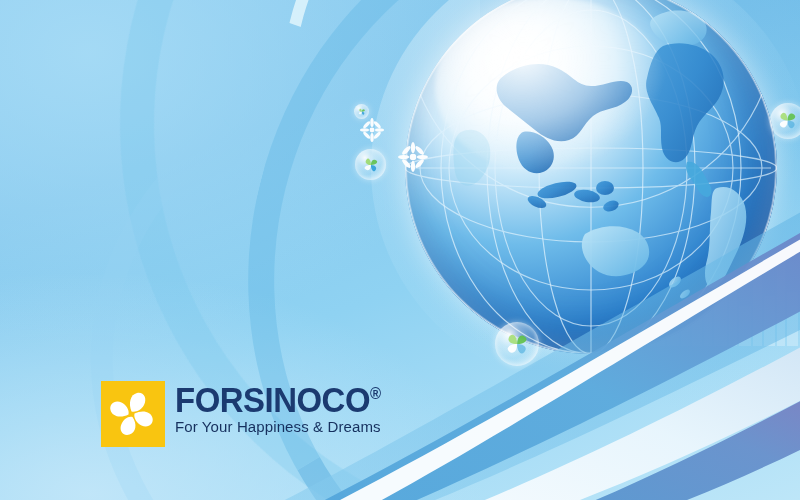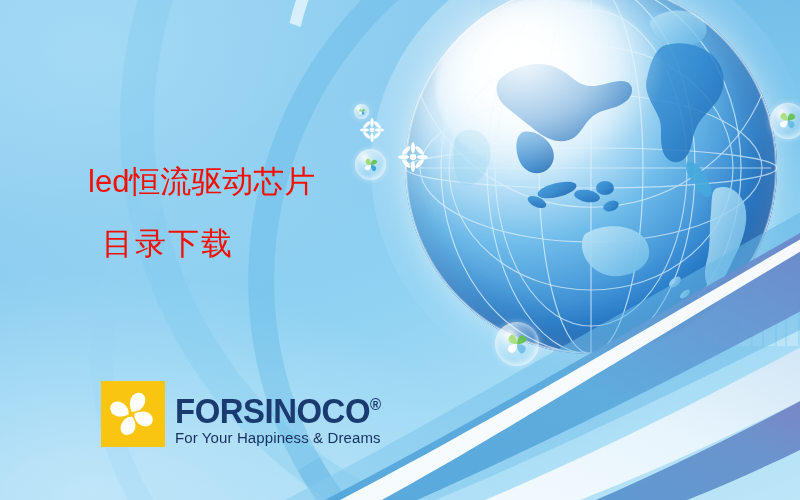--- a/index.html
+++ b/index.html
@@ -131,21 +131,21 @@
     line-height:1;
     letter-spacing:0px;
     white-space:nowrap;
   }
   #headline .line1{display:block;}
   #headline .line2{display:block;margin-top:31px;padding-left:14px;letter-spacing:2px;}
 
   
   #logo{
     position:absolute;left:70px;top:381px;
-    display:flex;align-items:flex-end;padding-left:31px;
+    display:flex;align-items:flex-start;padding-left:31px;
   }
   #logo-mark{
     width:64px;height:66px;background:#f9c510;flex:0 0 auto;
     display:block;
   }
   #logo-text{margin-left:10px;padding-top:2px;}
   #logo-name{
     font-size:35px;line-height:.96;font-weight:bold;color:#1b3a70;
     letter-spacing:-.5px;
     transform:scaleX(.94);transform-origin:left center;
@@ -384,24 +384,20 @@
       <ellipse cx="4.5" cy="12" rx="4.5" ry="1.7"></ellipse>
       <ellipse cx="19.5" cy="12" rx="4.5" ry="1.7"></ellipse>
       <ellipse cx="6.7" cy="6.7" rx="1.7" ry="4.5" transform="rotate(45 6.7 6.7)"></ellipse>
       <ellipse cx="17.3" cy="17.3" rx="1.7" ry="4.5" transform="rotate(45 17.3 17.3)"></ellipse>
       <ellipse cx="17.3" cy="6.7" rx="1.7" ry="4.5" transform="rotate(-45 17.3 6.7)"></ellipse>
       <ellipse cx="6.7" cy="17.3" rx="1.7" ry="4.5" transform="rotate(-45 6.7 17.3)"></ellipse>
       <circle cx="12" cy="12" r="2.6"></circle>
     </g>
   </svg>
 
-  <div id="headline">
-    <span class="line1">led恒流驱动芯片</span>
-    <span class="line2">目录下载</span>
-  </div>
 
   <div id="logo">
     <svg id="logo-mark" viewBox="0 0 64 66">
       <rect x="0" y="0" width="64" height="66" fill="#f9c510"></rect>
       <g fill="#ffffff">
         <path d="M30.5 30.5 C27 22 29.5 13.5 36 12 C42.5 10.5 46.5 17 43 24 C40.5 29 35 31.5 30.5 30.5 Z"></path>
         <path d="M33.5 32.5 C41.5 28.5 50 30.5 51.5 37 C53 43 47 47.5 40.5 44.5 C35.5 42 32.5 37 33.5 32.5 Z"></path>
         <path d="M31.5 36 C36.5 43 35 51.5 28.5 53.5 C22 55.5 17.5 49.5 20.5 43 C22.8 38 27 35 31.5 36 Z"></path>
         <path d="M27.5 33.5 C19.5 37.5 11 35.5 9.5 29 C8 23 14 18.5 20.5 21.5 C25.5 24 28.5 29 27.5 33.5 Z"></path>
       </g>

